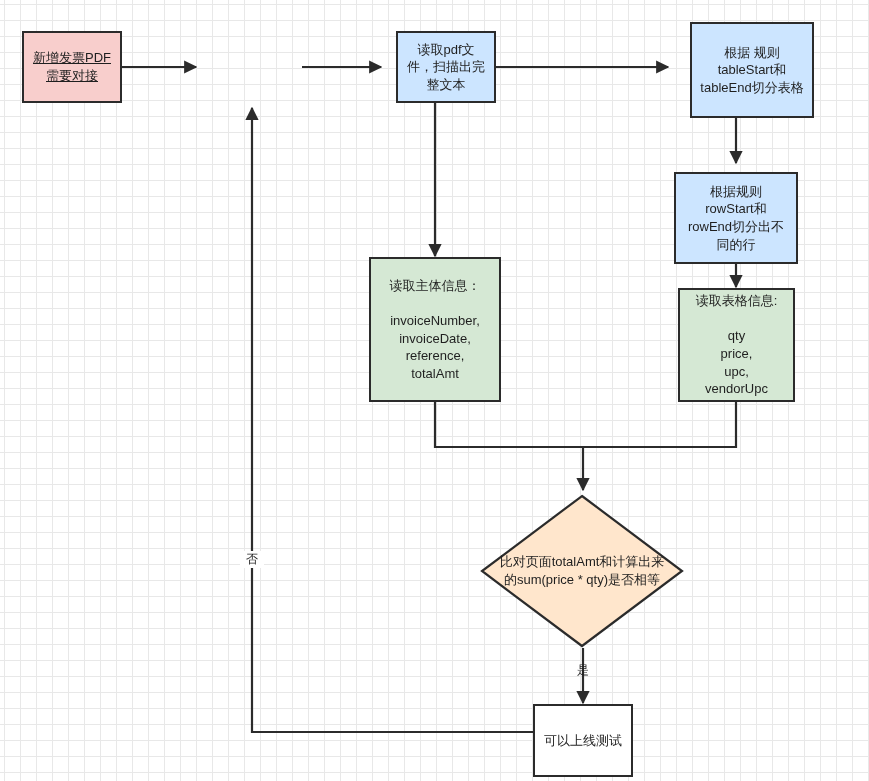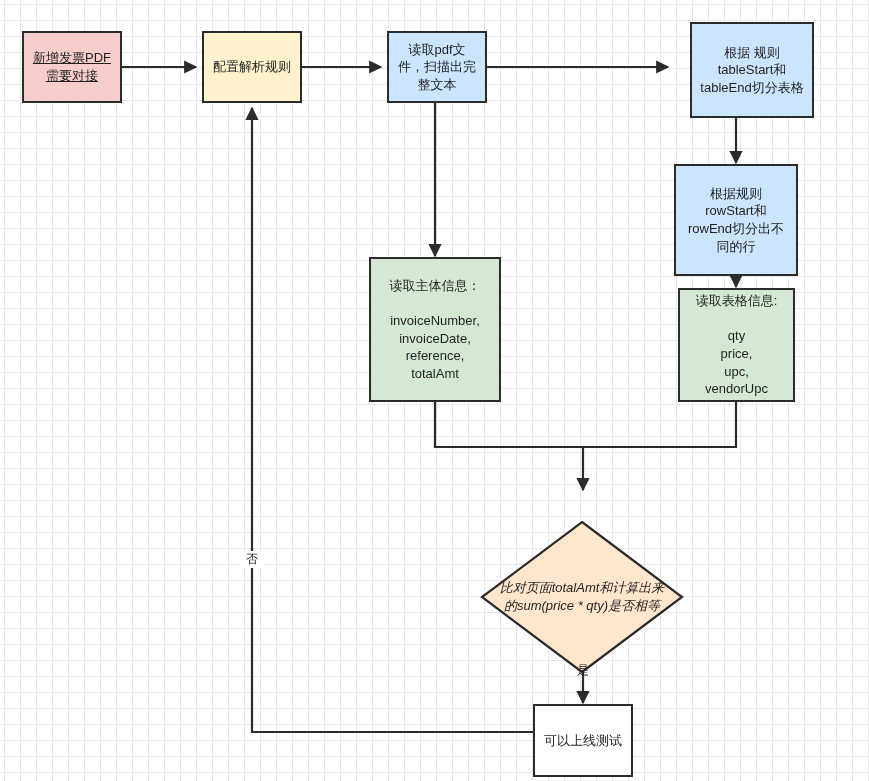--- a/index.html
+++ b/index.html
@@ -99,50 +99,49 @@
 
       <path d="M 583 648 L 583 703" marker-end="url(#arrow)"></path>
 
       <path d="M 533 732 L 252 732 L 252 108" marker-end="url(#arrow)"></path>
     </g>
   </svg>
 
   <div class="node" style="left:22px; top:31px; width:100px; height:72px; background:#f8cecc;text-decoration:underline;">新增发票PDF
 需要对接</div>
 
-  <div class="node" style="left:202px; top:31px; width:100px; height:72px; background:#fff2cc;">配置解析规则</div>
 
-  <div class="node" style="left:387px; top:31px; width:100px; height:72px; background:#cce5ff;">读取pdf文
+  <div class="node" style="left:396px; top:31px; width:100px; height:72px; background:#cce5ff;">读取pdf文
 件，扫描出完
 整文本</div>
 
   <div class="node" style="left:690px; top:22px; width:124px; height:96px; background:#cce5ff;">根据 规则
 tableStart和
 tableEnd切分表格</div>
 
-  <div class="node" style="left:674px; top:164px; width:124px; height:112px; background:#cce5ff;">根据规则
+  <div class="node" style="left:674px; top:172px; width:124px; height:92px; background:#cce5ff;">根据规则
 rowStart和
 rowEnd切分出不
 同的行</div>
 
   <div class="node" style="left:678px; top:288px; width:117px; height:114px; background:#d5e8d4;">读取表格信息:
 
 qty
 price,
 upc,
 vendorUpc</div>
 
   <div class="node" style="left:369px; top:257px; width:132px; height:145px; background:#d5e8d4;">读取主体信息：
 
 invoiceNumber,
 invoiceDate,
 reference,
 totalAmt</div>
 
-  <div class="diamond-wrap" style="left:480px; top:520px; width:204px; height:154px;font-style:italic;">
+  <div class="diamond-wrap" style="left:480px; top:494px; width:204px; height:154px;">
     <svg width="204" height="154" viewBox="0 0 204 154" xmlns="http://www.w3.org/2000/svg">
       <polygon points="102,2 202,77 102,152 2,77" fill="#ffe6cc" stroke="#2b2b2b" stroke-width="2.2"></polygon>
     </svg>
     <div class="diamond-label">比对页面totalAmt和计算出来
 的sum(price * qty)是否相等</div>
   </div>
 
   <div class="node" style="left:533px; top:704px; width:100px; height:73px; background:#ffffff;">可以上线测试</div>
 
   <div class="edge-label" style="left:571px; top:662px; width:24px;">是</div>

